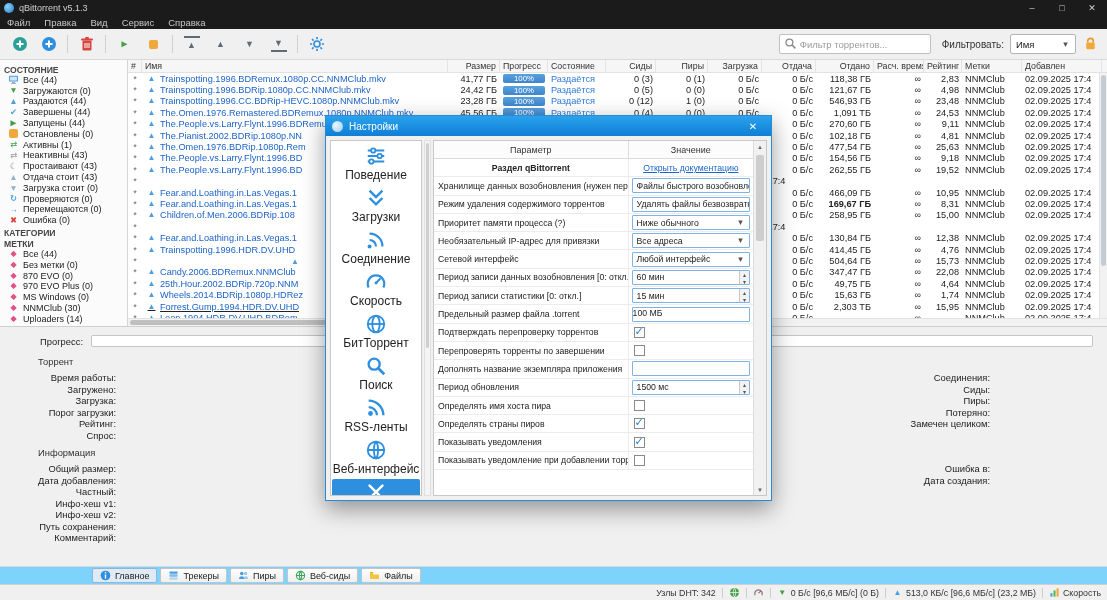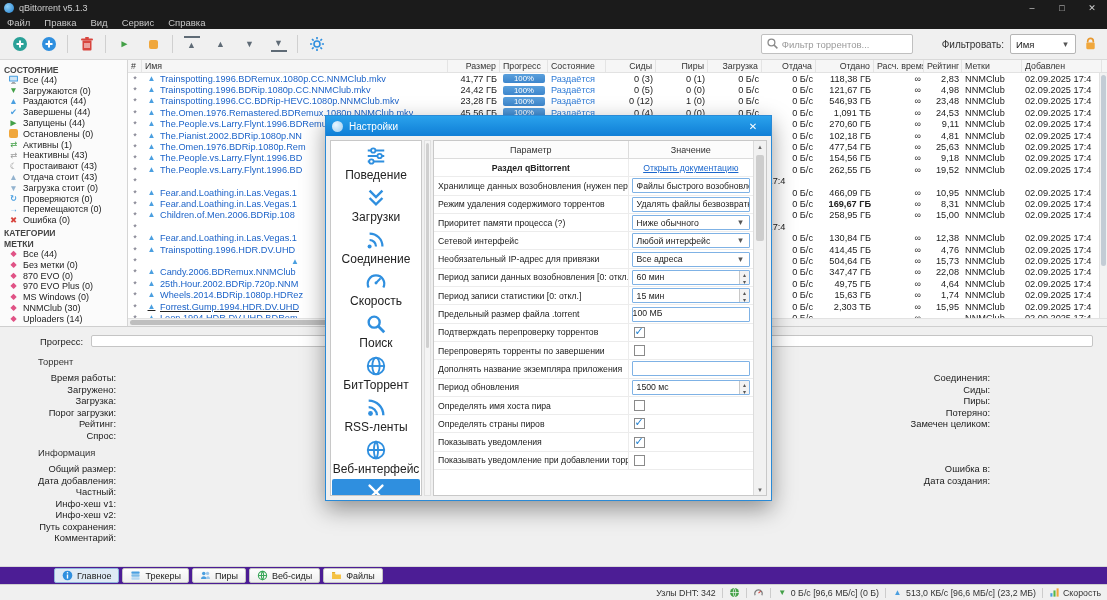--- a/index.html
+++ b/index.html
@@ -44,21 +44,21 @@
   .menu-item{padding:0 7px;height:100%;display:flex;align-items:center}
 
   
   .toolbar{height:31px;background:#f0f0f0;border-bottom:1px solid #d9d9d9;display:flex;align-items:center;padding:0 6px;gap:2px}
   .tbtn{width:27px;height:25px;display:flex;align-items:center;justify-content:center;border-radius:3px}
   .tbtn .ic{width:16px;height:16px;font-size:12px}
   .tsep{width:1px;height:18px;background:#d0d0d0;margin:0 3px}
   .search-box{margin-left:auto;display:flex;align-items:center;background:#fff;border:1px solid #c0c0c0;border-radius:2px;height:20px;width:152px;padding:0 4px;gap:3px}
   .search-box input{border:none;outline:none;font-size:9.5px;width:100%;color:#333;font-family:inherit;background:transparent}
   .search-box input::placeholder{color:#9a9a9a}
-  .filter-label{margin:0 4px 0 27px;color:#333}
+  .filter-label{margin:0 4px 0 9px;color:#333}
   .filter-select{display:flex;align-items:center;justify-content:space-between;background:#fff;border:1px solid #b5b5b5;border-radius:2px;height:20px;width:66px;padding:0 3px 0 5px;font-size:9.5px}
   .lock-slot{margin:0 3px 0 5px}
   .lock-slot .ic{width:15px;height:15px}
 
   
   .main{display:flex;height:266px;background:#fff}
   .fsidebar{width:128px;background:#fbfbfb;border-right:1px solid #d5d5d5;padding-top:3px;overflow:hidden;font-size:9px;flex:none}
   .fsec-title{font-weight:bold;color:#454545;padding:2px 4px 1px;height:11.5px;font-size:8.6px}
   .fitem{display:flex;align-items:center;gap:4px;padding-left:8px;height:10.8px;color:#222;white-space:nowrap;overflow:hidden}
   .fitem .ic{width:11px;height:11px;font-size:8.5px}
@@ -86,21 +86,21 @@
   .prog-field{flex:1;height:12px;background:#fff;border:1px solid #c5c5c5;border-radius:2px}
   .grp-title{padding:5px 0 3px 38px;color:#333}
   .fields{position:relative}
   .f1{height:72px}
   .f2{height:86px}
   .col-left{position:absolute;left:6px;top:2px;width:110px}
   .col-right{position:absolute;left:886px;top:2px;width:104px}
   .col-left div,.col-right div{height:11.5px;text-align:right;color:#222;white-space:nowrap}
 
   
-  .tabbar{height:18px;background:#4c1d95;border-top:1px solid #d8d8d8;display:flex;align-items:center;padding-left:54px;gap:3px}
+  .tabbar{height:18px;background:#7dd3fc;border-top:1px solid #d8d8d8;display:flex;align-items:center;padding-left:92px;gap:3px}
   .tab{display:flex;align-items:center;gap:4px;padding:0 7px;height:15px;border:1px solid #c4c4c4;border-radius:2px;background:linear-gradient(#fdfdfd,#efefef);color:#222;font-size:9px}
   .tab.active{background:#dfeaf5;border-color:#8fb6da}
   .tab .ic{width:11px;height:11px}
 
   
   .statusbar{height:16px;background:#f0f0f0;border-top:1px solid #cfcfcf;display:flex;align-items:center;font-size:8.8px;color:#333;padding:0 6px;gap:6px}
   .spacer{flex:1}
   .sb-sep{width:1px;height:10px;background:#ccc}
   .sb-item{display:inline-flex;align-items:center;gap: 3px}
   .statusbar .ic{width:11px;height:11px;font-size:8px}
@@ -997,41 +997,41 @@
           <span class="ic speed-icon">
             <svg viewBox="0 0 24 24">
               <path d="M4 18a9 9 0 1 1 16 0" fill="none" stroke="#2f8fdf" stroke-width="2.4"></path>
               <path d="M12 13l5-5" stroke="#2f8fdf" stroke-width="2.2"></path>
               <circle cx="12" cy="13" r="1.6" fill="#2f8fdf"></circle>
             </svg>
           </span>
           <div>Скорость</div>
         </div>
         <div class="dlg-side-item">
-          <span class="ic search2-icon">
-            <svg viewBox="0 0 24 24">
-              <circle cx="10" cy="10" r="6" fill="none" stroke="#2f8fdf" stroke-width="2.6"></circle>
-              <path d="M14.5 14.5L21 21" stroke="#2f8fdf" stroke-width="3"></path>
-            </svg>
-          </span>
-          <div>Поиск</div>
-        </div>
-        <div class="dlg-side-item">
           <span class="ic bittorrent-icon">
             <svg viewBox="0 0 24 24">
               <g fill="none" stroke="#2f8fdf" stroke-width="2">
                 <circle cx="12" cy="12" r="9"></circle>
                 <ellipse cx="12" cy="12" rx="4" ry="9"></ellipse>
                 <path d="M3 12h18"></path>
               </g>
             </svg>
           </span>
           <div>БитТоррент</div>
         </div>
         <div class="dlg-side-item">
+          <span class="ic search2-icon">
+            <svg viewBox="0 0 24 24">
+              <circle cx="10" cy="10" r="6" fill="none" stroke="#2f8fdf" stroke-width="2.6"></circle>
+              <path d="M14.5 14.5L21 21" stroke="#2f8fdf" stroke-width="3"></path>
+            </svg>
+          </span>
+          <div>Поиск</div>
+        </div>
+        <div class="dlg-side-item">
           <span class="ic rss-icon">
             <svg viewBox="0 0 24 24">
               <circle cx="6" cy="18" r="2.6" fill="#2f8fdf"></circle>
               <path d="M4 11a9 9 0 0 1 9 9M4 4a16 16 0 0 1 16 16" fill="none" stroke="#2f8fdf" stroke-width="2.6"></path>
             </svg>
           </span>
           <div>RSS-ленты</div>
         </div>
         <div class="dlg-side-item">
           <span class="ic webui-icon">
@@ -1088,33 +1088,33 @@
           <div class="drow">
             <div class="dparam">Приоритет памяти процесса (?)</div>
             <div class="dvalue">
               <div class="vw vw-select">
                 <span>Ниже обычного</span>
                 <span class="ic chevron-down-icon"></span>
               </div>
             </div>
           </div>
           <div class="drow">
+            <div class="dparam">Необязательный IP-адрес для привязки</div>
+            <div class="dvalue">
+              <div class="vw vw-select">
+                <span>Все адреса</span>
+                <span class="ic chevron-down-icon"></span>
+              </div>
+            </div>
+          </div>
+          <div class="drow">
             <div class="dparam">Сетевой интерфейс</div>
             <div class="dvalue">
               <div class="vw vw-select">
                 <span>Любой интерфейс</span>
-                <span class="ic chevron-down-icon"></span>
-              </div>
-            </div>
-          </div>
-          <div class="drow">
-            <div class="dparam">Необязательный IP-адрес для привязки</div>
-            <div class="dvalue">
-              <div class="vw vw-select">
-                <span>Все адреса</span>
                 <span class="ic chevron-down-icon"></span>
               </div>
             </div>
           </div>
           <div class="drow">
             <div class="dparam">Период записи данных возобновления [0: откл.]</div>
             <div class="dvalue">
               <div class="vw vw-spin">
                 <span>60 мин</span>
                 <div class="spin-arrows">

